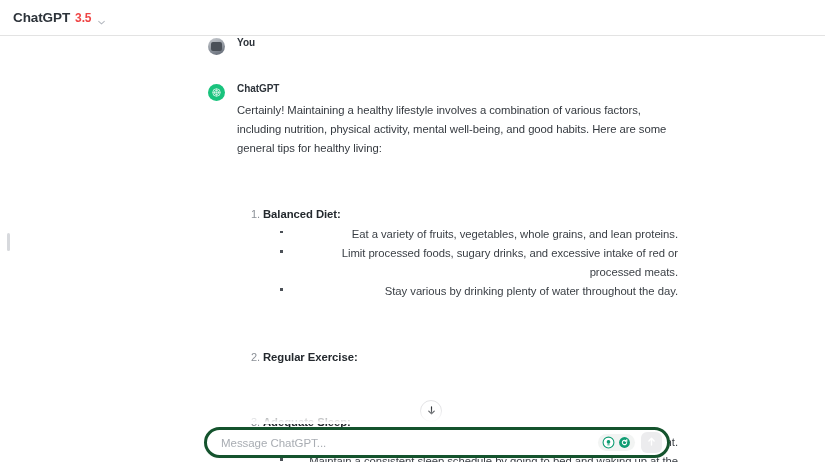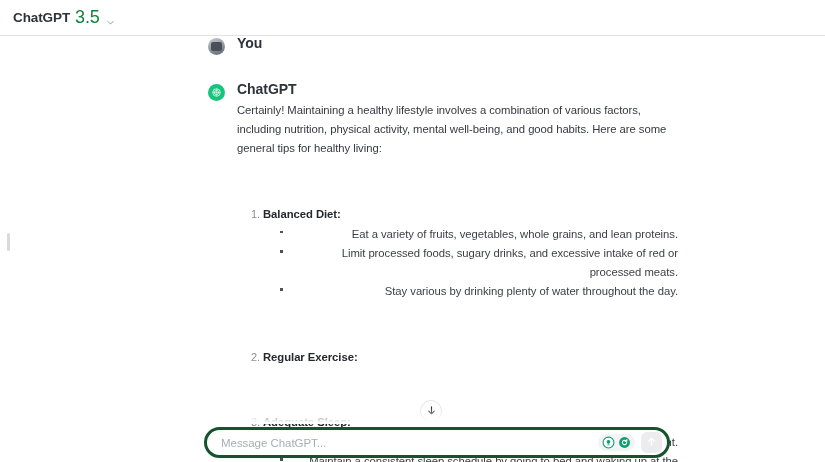--- a/index.html
+++ b/index.html
@@ -14,21 +14,21 @@
   
   .header {
     position: absolute; top: 0; left: 0; width: 825px; height: 36px;
     border-bottom: 1px solid #e3e3e3;
     display: flex; align-items: center;
     padding-left: 13px;
     background: #fff;
   }
   .brand { display: flex; align-items: center; gap: 5px; cursor: pointer; padding: 3px 6px 3px 0; border-radius: 6px; }
   .brand-name { font-size: 13.5px; font-weight: 700; color: #2d333a; letter-spacing: -0.1px; }
-  .brand-ver { font-size: 18px; font-weight: 400; color: #15803d; letter-spacing: -0.1px; }
+  .brand-ver { font-size: 12px; font-weight: 700; color: #ef4444; letter-spacing: -0.1px; }
   .chev { width: 9px; height: 9px; margin-left: 1px; color: #b4b8bf; }
 
   
   .rail-handle {
     position: absolute; left: 7px; top: 233px;
     width: 3px; height: 18px; border-radius: 2px;
     background: #d7d9dd;
     cursor: pointer;
   }
 
@@ -54,21 +54,21 @@
   }
   .avatar-user::after{
     content:""; position:absolute; left:3px; top:4px; width:11px; height:9px;
     border-radius:2px; background:#4a5058;
   }
   .avatar-bot { background: #19c37d; }
   .avatar-bot svg { width: 11px; height: 11px; display: block; }
 
   .msg-body { flex: 1 1 auto; min-width: 0; }
   .msg-author {
-    font-size: 14px; font-weight: 700; color: #2d333a;
+    font-size: 10px; font-weight: 700; color: #2d333a;
     line-height: 14px; margin-bottom: 5px; letter-spacing: -0.05px;
   }
   .msg-text {
     font-size: 11.3px; color: #34393f; line-height: 19.2px; letter-spacing: -0.05px;
   }
 
   
   ol.tips {
     margin-top: 14px;
     padding-left: 26px;

